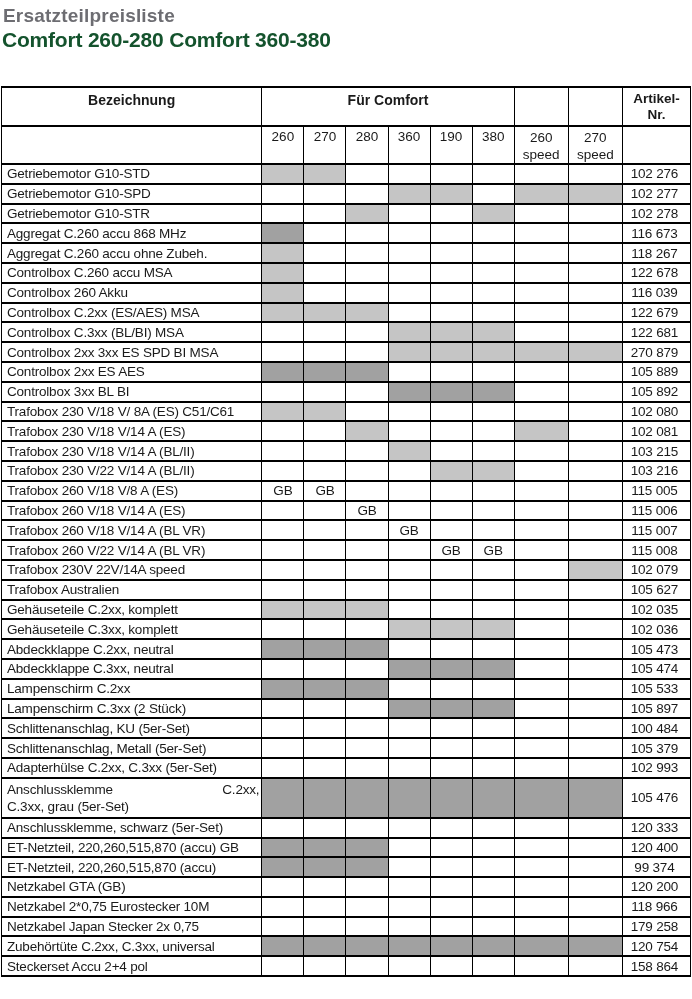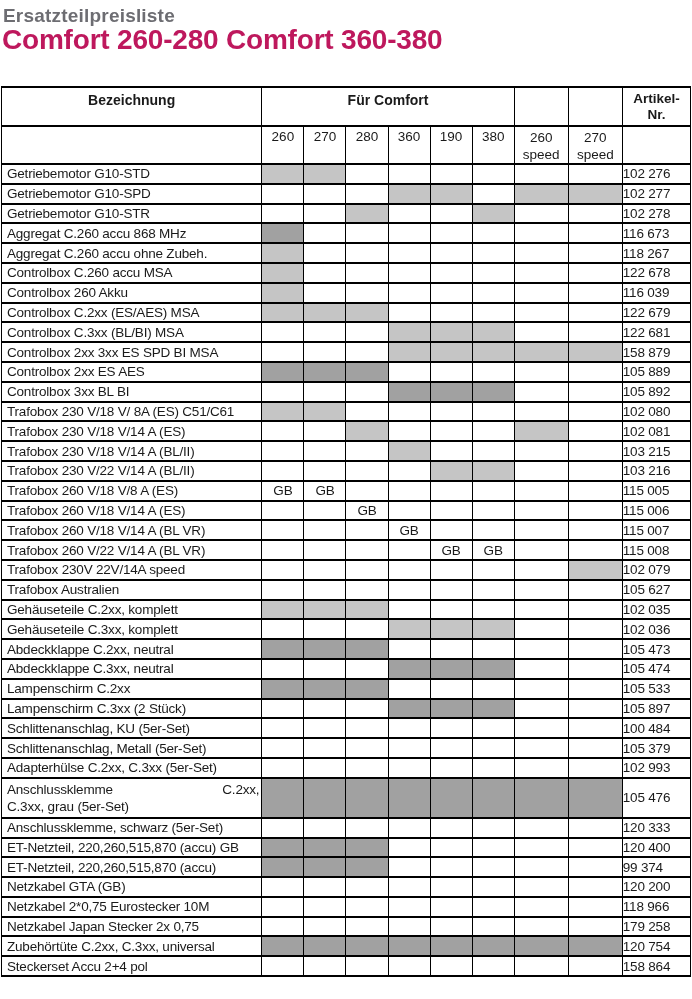--- a/index.html
+++ b/index.html
@@ -16,23 +16,23 @@
 
   .title {
     font-size: 19px;
     font-weight: bold;
     color: #6d6d72;
     margin: 5px 0 0 3px;
     line-height: 22px;
     letter-spacing: 0.2px;
   }
   .subtitle {
-    font-size: 28px;
+    font-size: 21px;
     font-weight: bold;
-    color: #be185d;
+    color: #14532d;
     margin: 1px 0 0 2px;
     line-height: 24px;
     letter-spacing: -0.2px;
   }
 
   table.parts {
     border-collapse: collapse;
     table-layout: fixed;
     width: 690px;
     margin: 34px 0 0 1px;
@@ -55,21 +55,21 @@
   th.art-h { vertical-align: bottom; font-size: 13.5px; line-height: 16px; padding-bottom: 2px; }
   th.model-h { font-weight: normal; font-size: 13.5px; vertical-align: top; padding-top: 2px; }
   th.speed-h { font-weight: normal; font-size: 13.5px; vertical-align: top; padding-top: 2px; line-height: 17px; }
 
   
   tbody tr { height: 19.8px; }
   tbody tr.tall { height: 40px; }
   tbody td { font-size: 13.5px; letter-spacing: -0.2px; vertical-align: middle; }
   td.name { text-align: left; padding-left: 5px; }
   td.model { text-align: center; }
-  td.art { text-align: left; padding-right: 4px; }
+  td.art { text-align: center; padding-right: 4px; }
   .justify { display: flex; justify-content: space-between; padding-right: 2px; line-height: 17px; }
   .tall td.name { line-height: 17px; }
 </style>
 </head>
 <body>
 
 <div class="page">
   <div class="title">Ersatzteilpreisliste</div>
   <div class="subtitle">Comfort 260-280 Comfort 360-380</div>
 
@@ -228,21 +228,21 @@
         <tr>
           <td class="name">Controlbox 2xx 3xx ES SPD BI MSA</td>
           <td class="model"></td>
           <td class="model"></td>
           <td class="model"></td>
           <td class="model" style="background: rgb(197, 197, 197);"></td>
           <td class="model" style="background: rgb(197, 197, 197);"></td>
           <td class="model" style="background: rgb(197, 197, 197);"></td>
           <td class="model" style="background: rgb(197, 197, 197);"></td>
           <td class="model" style="background: rgb(197, 197, 197);"></td>
-          <td class="art">158 879</td>
+          <td class="art">270 879</td>
         </tr>
         <tr>
           <td class="name">Controlbox 2xx ES AES</td>
           <td class="model" style="background: rgb(161, 161, 161);"></td>
           <td class="model" style="background: rgb(161, 161, 161);"></td>
           <td class="model" style="background: rgb(161, 161, 161);"></td>
           <td class="model"></td>
           <td class="model"></td>
           <td class="model"></td>
           <td class="model"></td>

